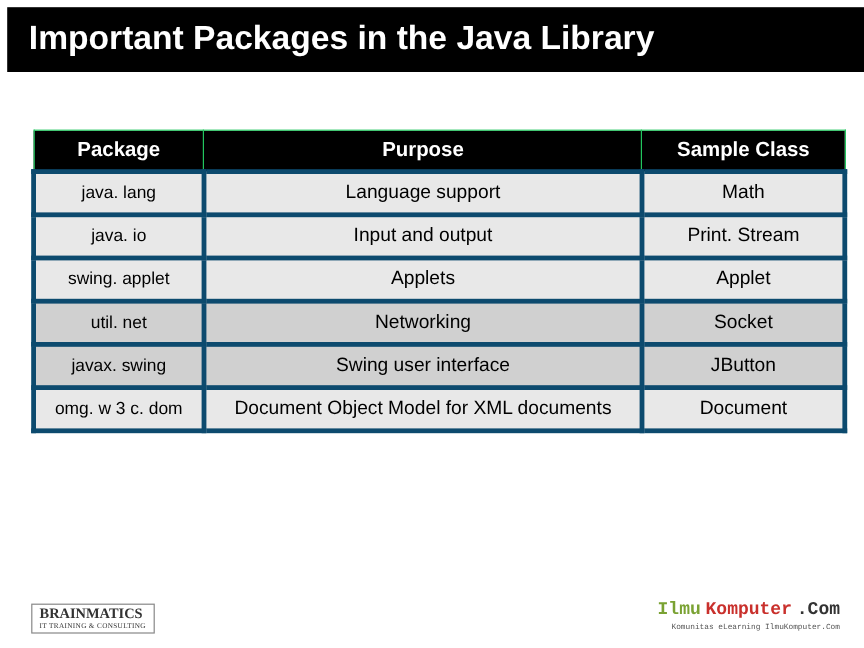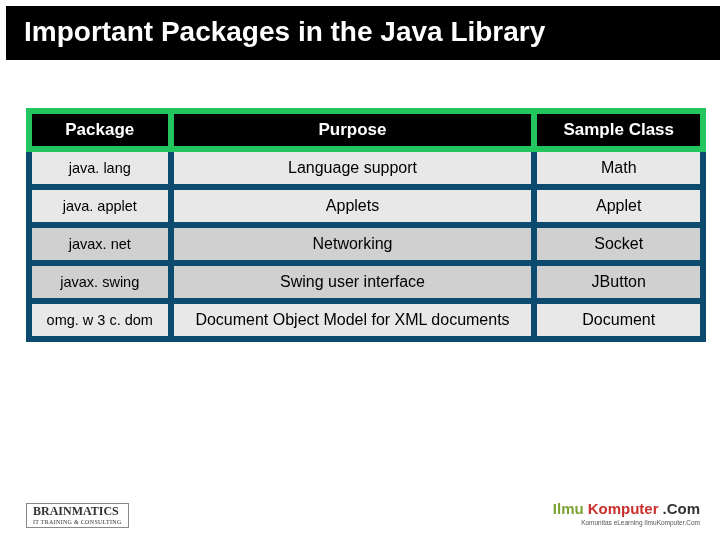--- a/index.html
+++ b/index.html
@@ -29,27 +29,27 @@
   col.c1 { width: 21%; }
   col.c2 { width: 54%; }
   col.c3 { width: 25%; }
   th {
     background: #000000;
     color: #ffffff;
     font-weight: bold;
     font-size: 17px;
     padding: 6px 4px;
     text-align: center;
-    border: 6px solid #22c55e;
+    border: 1px solid #22c55e;
   }
   td {
     text-align: center;
     font-size: 16px;
     padding: 6px 4px;
-    border: 6px solid #0c4a6e;
+    border: 4px solid #0c4a6e;
     vertical-align: middle;
     line-height: 1.25;
   }
   td.pkg { font-size: 14.5px; }
   tr.odd td { background: #e8e8e8; }
   tr.even td { background: #d0d0d0; }
   .footer {
     position: absolute;
     bottom: 12px;
     left: 0;
@@ -69,21 +69,21 @@
     padding: 1px 4px 0 4px;
     line-height: 1;
   }
   .brainmatics .sub {
     font-size: 6px;
     font-weight: normal;
     display: block;
     letter-spacing: 0.3px;
   }
   .ilmukomputer {
-    font-family: Liberation Sans, sans-serif;
+    font-family: Liberation Mono, monospace;
     font-size: 15px;
     font-weight: bold;
   }
   .ilmukomputer .ilmu { color: #7aa233; }
   .ilmukomputer .komputer { color: #c9302c; }
   .ilmukomputer .com { color: #333333; }
   .ilmukomputer .sub {
     font-size: 6.5px;
     font-weight: normal;
     display: block;
@@ -110,26 +110,31 @@
         <th>Sample Class</th>
       </tr>
     </thead>
     <tbody>
       <tr class="odd">
         <td class="pkg">java. lang</td>
         <td>Language support</td>
         <td>Math</td>
       </tr>
       <tr class="odd">
-        <td class="pkg">java. applet</td>
+        <td class="pkg">java. io</td>
+        <td>Input and output</td>
+        <td>Print. Stream</td>
+      </tr>
+      <tr class="odd">
+        <td class="pkg">swing. applet</td>
         <td>Applets</td>
         <td>Applet</td>
       </tr>
       <tr class="even">
-        <td class="pkg">javax. net</td>
+        <td class="pkg">util. net</td>
         <td>Networking</td>
         <td>Socket</td>
       </tr>
       <tr class="even">
         <td class="pkg">javax. swing</td>
         <td>Swing user interface</td>
         <td>JButton</td>
       </tr>
       <tr class="odd">
         <td class="pkg">omg. w 3 c. dom</td>

